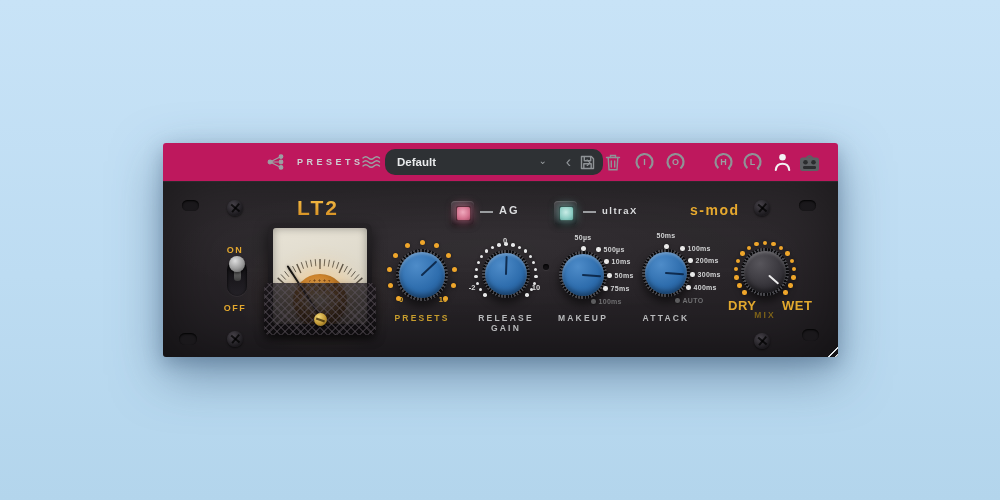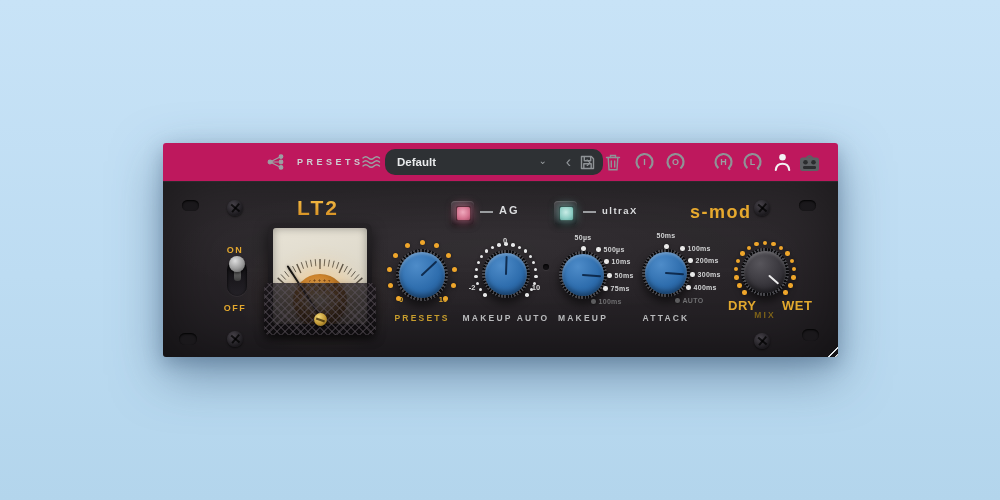--- a/index.html
+++ b/index.html
@@ -49,21 +49,21 @@
     background:linear-gradient(#0f0e11,#242127);
     box-shadow:inset 0 1px 3px #000,0 1px 1px rgba(255,255,255,.06);cursor:pointer;}
   #power-switch .stem{position:absolute;left:6.5px;top:6px;width:7px;height:15px;border-radius:3px;
     background:linear-gradient(#909090,#3a3a3a);}
   #power-switch .ball{position:absolute;left:2px;top:-4px;width:16px;height:16px;border-radius:50%;
     background:radial-gradient(circle at 38% 30%,#dedede,#9a9a9a 55%,#4f4f4f);
     box-shadow:0 2px 3px rgba(0,0,0,.6);}
   
   #logo{left:115px;top:14px;width:80px;text-align:center;font-size:21px;font-weight:800;letter-spacing:2px;
     background:linear-gradient(#f8c049,#d28a1e);-webkit-background-clip:text;background-clip:text;color:transparent;}
-  #brand{left:527px;top:20px;font-size:18px;font-weight:bold;letter-spacing:1.5px;color:#e7a92e;}
+  #brand{left:527px;top:20px;font-size:14px;font-weight:bold;letter-spacing:1.5px;color:#e7a92e;}
   
   #meter{left:105px;top:41px;width:104px;height:106px;border-radius:6px;padding:5px;box-sizing:border-box;
     background:linear-gradient(#262326,#121013);box-shadow:0 6px 14px rgba(0,0,0,.55);}
   #meter .face{position:relative;width:94px;height:96px;border-radius:3px;overflow:hidden;
     background:linear-gradient(165deg,#e8e3d6 0%,#dcd7c9 60%,#ccc7b8 100%);
     box-shadow:inset 0 0 8px rgba(0,0,0,.35);}
   #meter-ticks{position:absolute;left:0;top:0;}
   .lamp{position:absolute;left:20px;top:46px;width:54px;height:54px;border-radius:50%;
     background:radial-gradient(circle at 45% 40%,#f2bc6a,#cd842d 45%,#8a5413 75%,rgba(90,50,10,0) 100%);
     box-shadow:0 0 20px 8px rgba(255,195,110,.45);}
@@ -313,21 +313,21 @@
         <div style="position: absolute; width: 3.5px; height: 3.5px; border-radius: 50%; background: rgb(230, 231, 232); left: 65.9664px; top: 26.7695px; box-shadow: rgba(0, 0, 0, 0.45) 0px 0px 3px;"></div>
         <div style="position: absolute; width: 3.5px; height: 3.5px; border-radius: 50%; background: rgb(230, 231, 232); left: 67.8807px; top: 33.557px; box-shadow: rgba(0, 0, 0, 0.45) 0px 0px 3px;"></div>
         <div style="position: absolute; width: 3.5px; height: 3.5px; border-radius: 50%; background: rgb(230, 231, 232); left: 68.1575px; top: 40.6038px; box-shadow: rgba(0, 0, 0, 0.45) 0px 0px 3px;"></div>
         <div style="position: absolute; width: 3.5px; height: 3.5px; border-radius: 50%; background: rgb(230, 231, 232); left: 66.7817px; top: 47.5205px; box-shadow: rgba(0, 0, 0, 0.45) 0px 0px 3px;"></div>
         <div style="position: absolute; width: 3.5px; height: 3.5px; border-radius: 50%; background: rgb(230, 231, 232); left: 63.8292px; top: 53.925px; box-shadow: rgba(0, 0, 0, 0.45) 0px 0px 3px;"></div>
         <div style="position: absolute; width: 3.5px; height: 3.5px; border-radius: 50%; background: rgb(230, 231, 232); left: 59.4632px; top: 59.4632px; box-shadow: rgba(0, 0, 0, 0.45) 0px 0px 3px;"></div>
       </div>
     <span class="minmax white" style="left:298px;top:101px;width:22px">-2</span>
     <span class="minmax white" style="left:334px;top:54px;width:16px">0</span>
     <span class="minmax white" style="left:364px;top:101px;width:18px">10</span>
-    <div class="klabel" style="left:298px;top:131px">MAKEUP AUTO</div>
+    <div class="klabel" style="left:298px;top:131px">RELEASE GAIN</div>
 
     <div class="hole"></div>
 
     <div class="knob-wrap" style="left:380px;top:53px;width:80px;height:80px">
       <div class="ring" style="left:16px;top:16px;width:48px;height:48px"></div>
       <div class="knob blue" style="left:19px;top:19px;width:42px;height:42px">
         <div class="ptr" style="transform:rotate(94deg)">
             <i></i>
           </div>
       </div>

